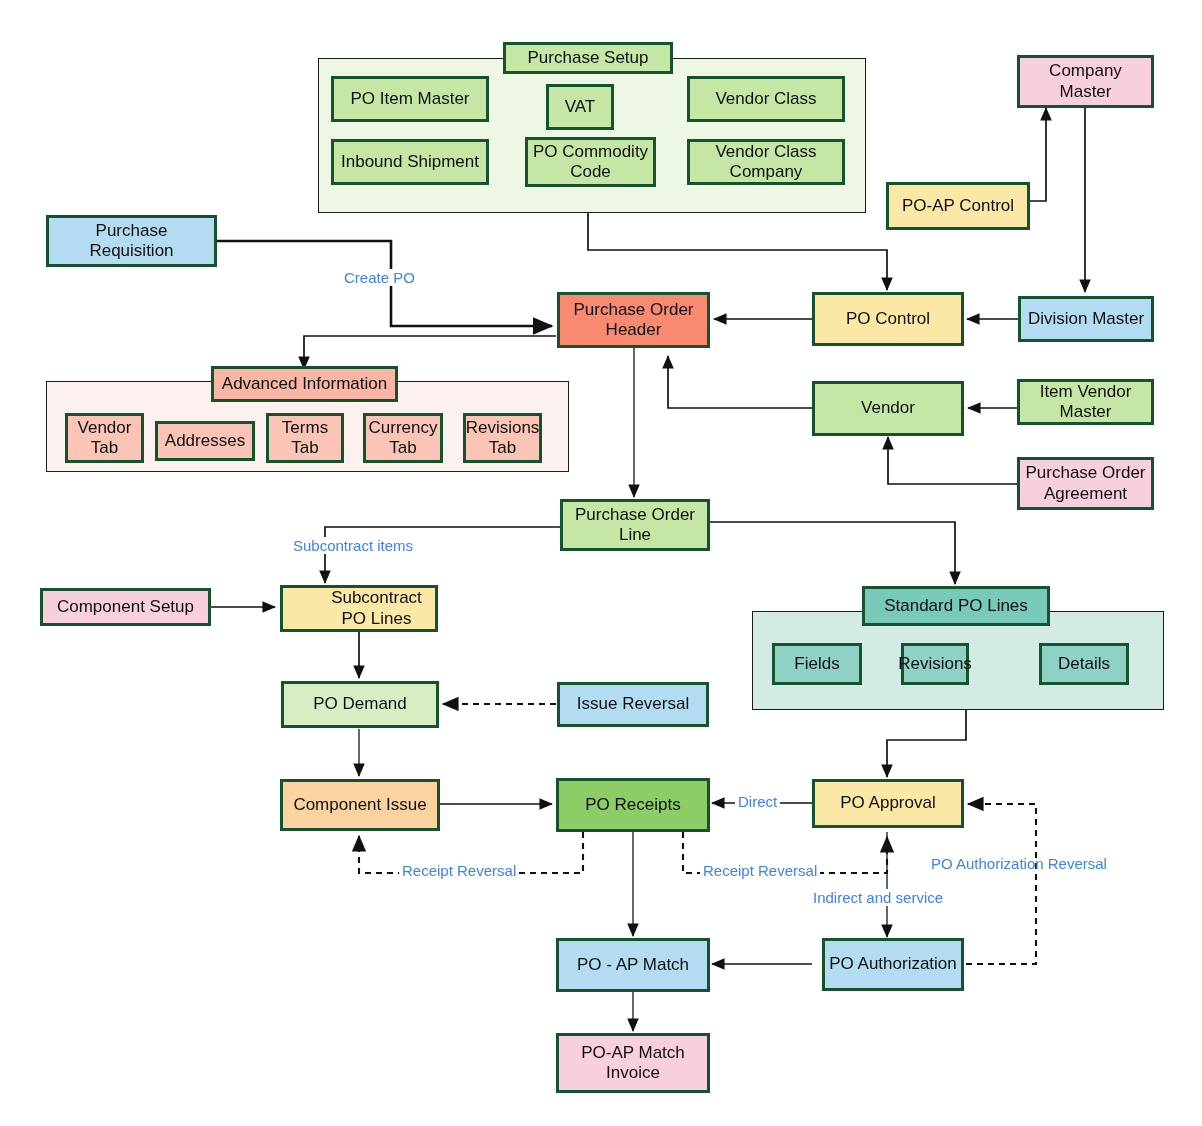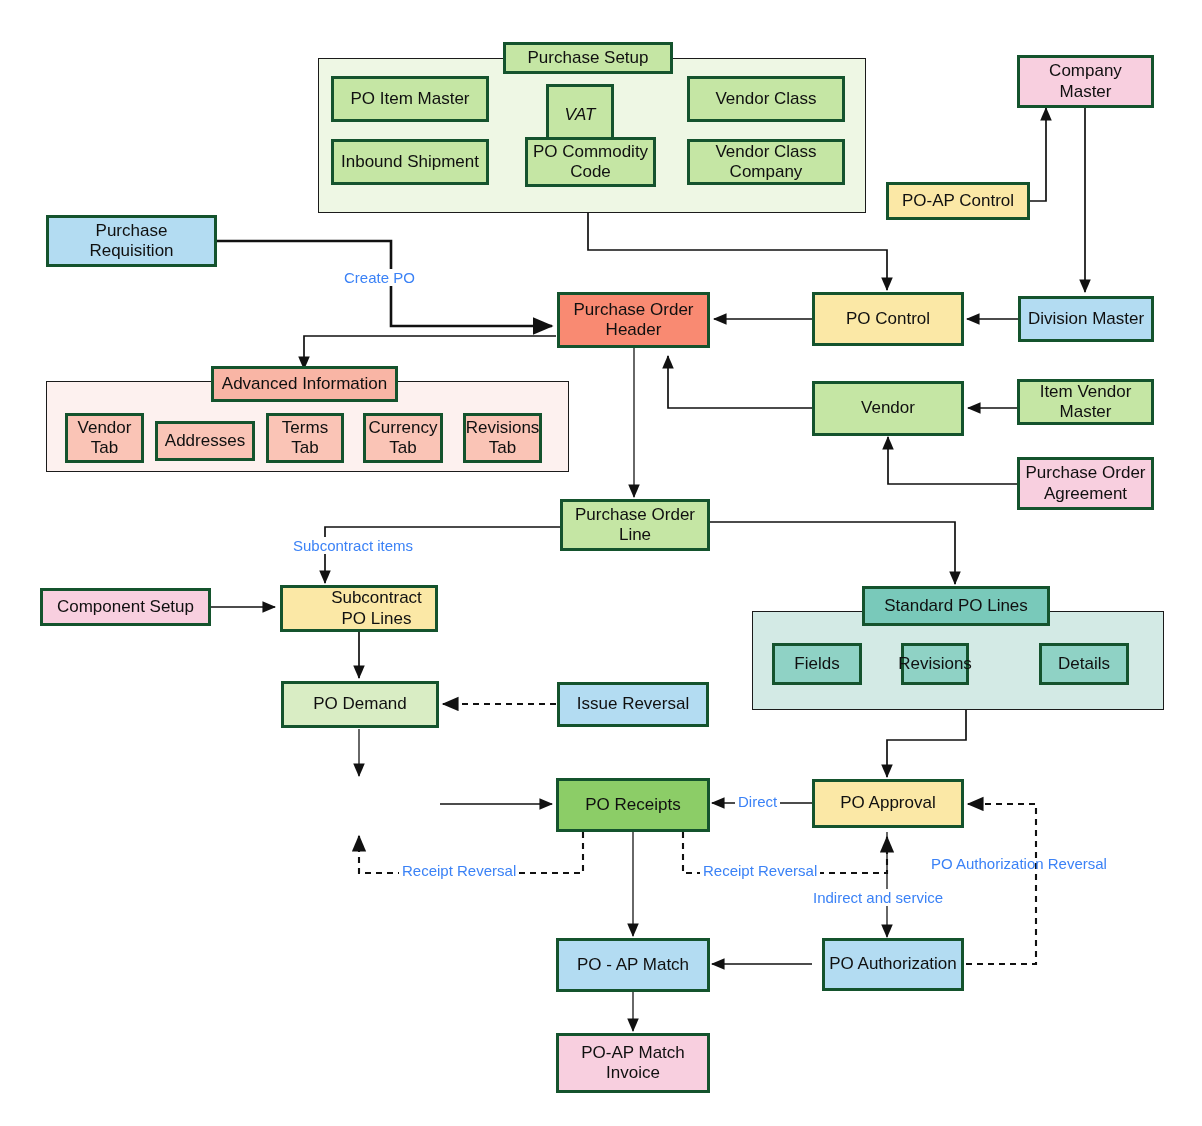--- a/index.html
+++ b/index.html
@@ -95,21 +95,21 @@
   </svg>
 
   <div class="node" style="left:503px;top:42px;width:170px;height:32px;background:#c5e6a4;">
       <span>Purchase Setup</span>
     </div>
 
   <div class="node" style="left:331px;top:76px;width:158px;height:46px;background:#c5e6a4;">
       <span>PO Item Master</span>
     </div>
 
-  <div class="node" style="left:546px;top:84px;width:68px;height:63px;background:#c5e6a4;font-style:italic;">
+  <div class="node" style="left:546px;top:84px;width:68px;height:46px;background:#c5e6a4;">
       <span>VAT</span>
     </div>
 
   <div class="node" style="left:687px;top:76px;width:158px;height:46px;background:#c5e6a4;">
       <span>Vendor Class</span>
     </div>
 
   <div class="node" style="left:331px;top:139px;width:158px;height:46px;background:#c5e6a4;">
       <span>Inbound Shipment</span>
     </div>
@@ -119,21 +119,21 @@
     </div>
 
   <div class="node" style="left:687px;top:139px;width:158px;height:46px;background:#c5e6a4;">
       <span>Vendor Class Company</span>
     </div>
 
   <div class="node" style="left:1017px;top:55px;width:137px;height:53px;background:#f8cfdf;">
       <span>Company Master</span>
     </div>
 
-  <div class="node" style="left:886px;top:182px;width:144px;height:38px;background:#fbe8a6;">
+  <div class="node" style="left:886px;top:182px;width:144px;height:48px;background:#fbe8a6;">
       <span>PO-AP Control</span>
     </div>
 
   <div class="node" style="left:46px;top:215px;width:171px;height:52px;background:#b3dcf2;">
       <span>Purchase Requisition</span>
     </div>
 
   <div class="node" style="left:557px;top:292px;width:153px;height:56px;background:#f98a72;">
       <span>Purchase Order Header</span>
     </div>
@@ -211,20 +211,23 @@
     </div>
 
   <div class="node" style="left:281px;top:681px;width:158px;height:47px;background:#d9edc4;">
       <span>PO Demand</span>
     </div>
 
   <div class="node" style="left:557px;top:682px;width:152px;height:45px;background:#b3dcf2;">
       <span>Issue Reversal</span>
     </div>
 
+  <div class="node" style="left:280px;top:779px;width:160px;height:52px;background:#fbd3a0;">
+      <span>Component Issue</span>
+    </div>
 
   <div class="node" style="left:556px;top:778px;width:154px;height:54px;background:#8ccd67;">
       <span>PO Receipts</span>
     </div>
 
   <div class="node" style="left:812px;top:779px;width:152px;height:49px;background:#fbe8a6;">
       <span>PO Approval</span>
     </div>
 
   <div class="node" style="left:556px;top:938px;width:154px;height:54px;background:#b3dcf2;">

